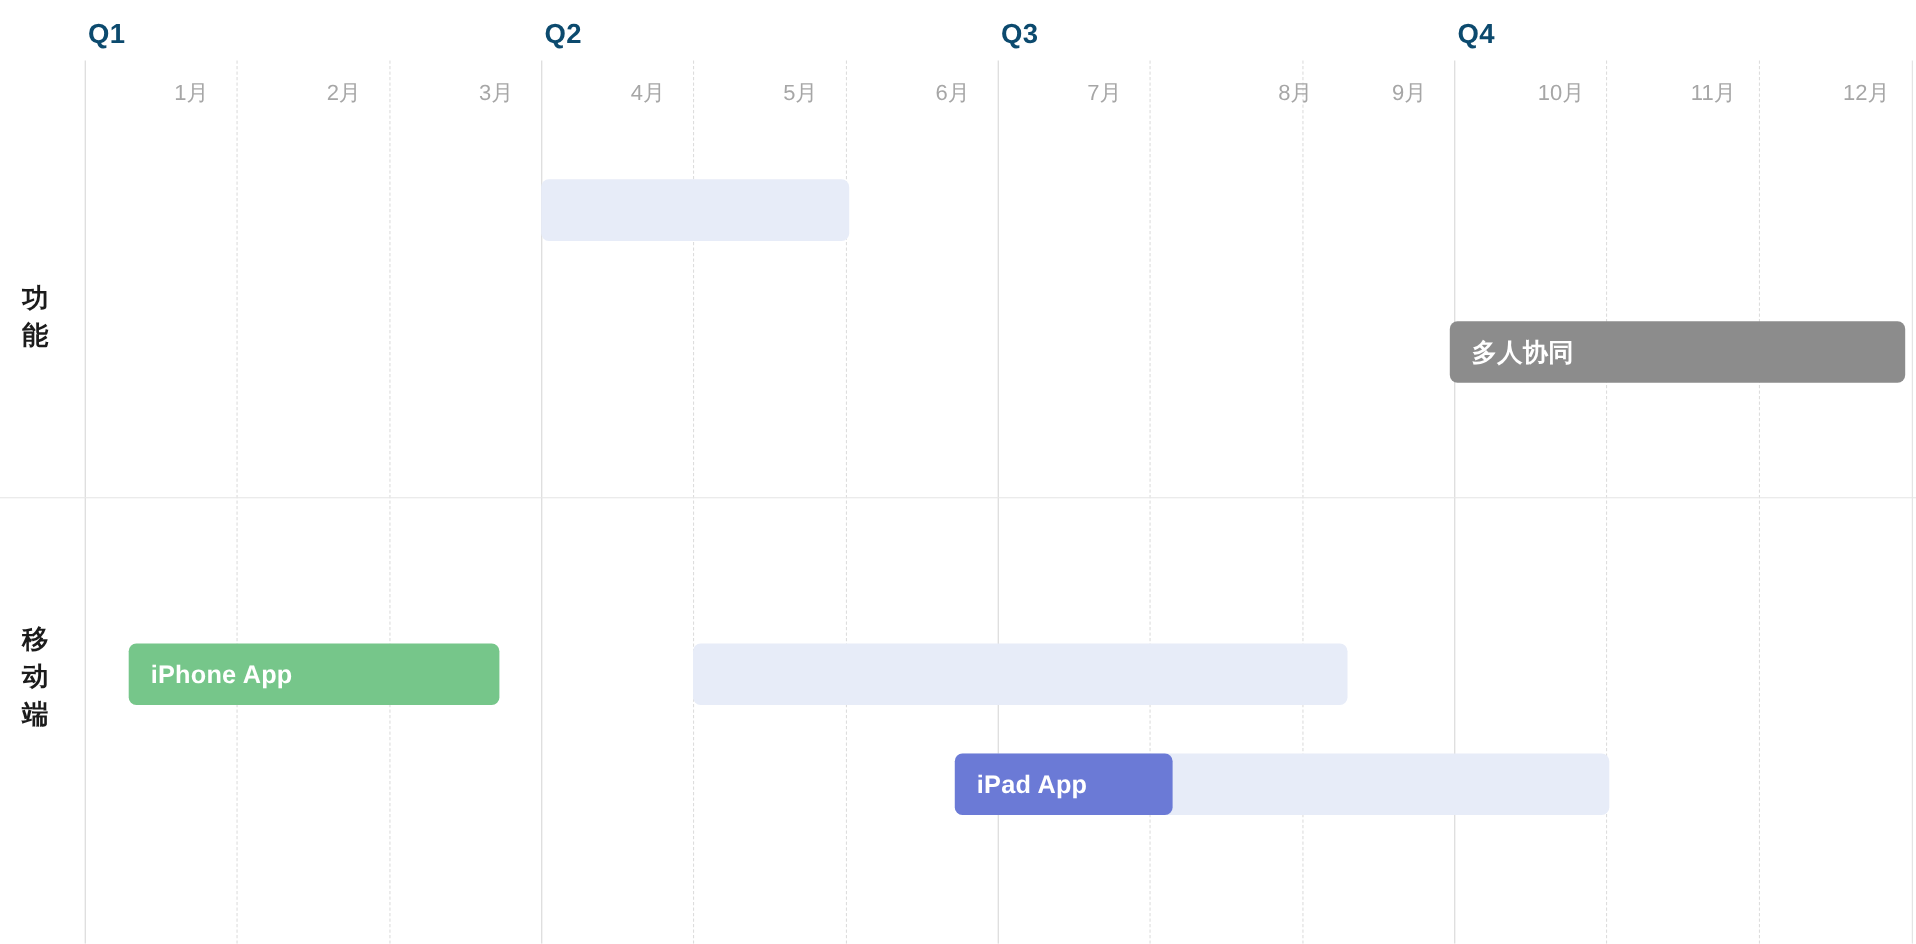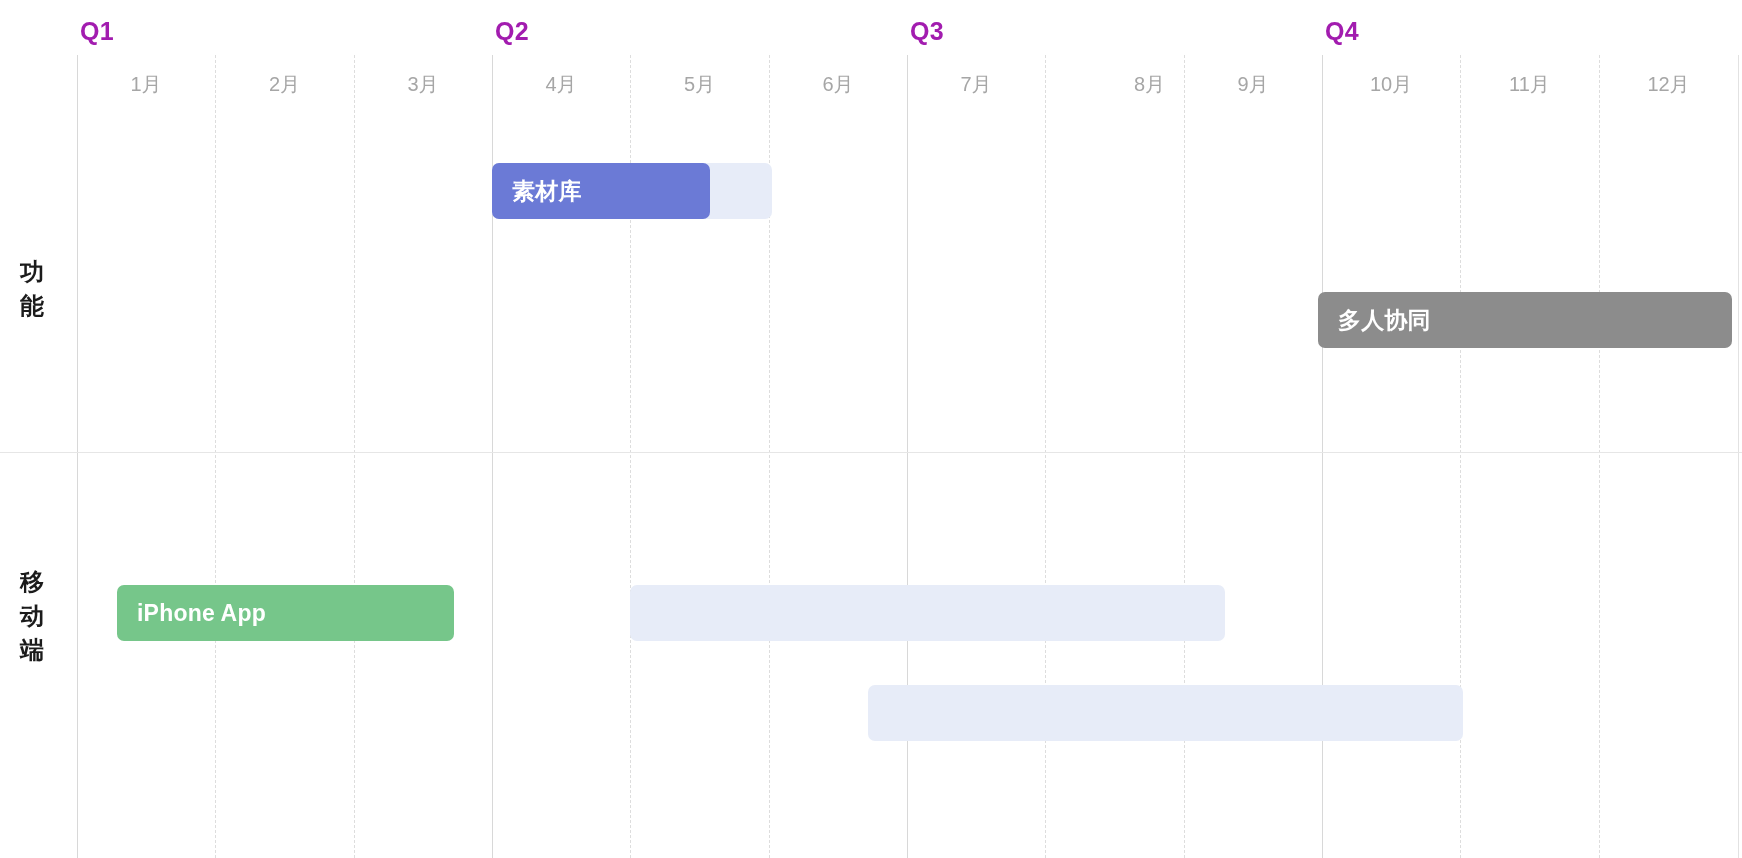--- a/index.html
+++ b/index.html
@@ -46,31 +46,32 @@
     height: 0;
     border-top: 1px solid #e6e6e6;
   }
 
   
   .q-label {
     position: absolute;
     top: 17px;
     font-size: 25px;
     font-weight: bold;
-    color: #a21caf;
+    color: #0c4a6e;
     letter-spacing: 0.3px;
     white-space: nowrap;
   }
   .m-label {
     position: absolute;
     top: 71px;
     font-size: 20px;
     color: #a6a6a6;
     text-align: center;
     white-space: nowrap;
+    padding-left: 28px;
   }
 
   
   .row-label {
     position: absolute;
     left: 20px;
     width: 44px;
     font-size: 24px;
     font-weight: bold;
     color: #1b1b1b;
@@ -138,30 +139,30 @@
   <div class="m-label" style="left:1322px; width:138px">10月</div>
   <div class="m-label" style="left:1460px; width:139px">11月</div>
   <div class="m-label" style="left:1599px; width:139px">12月</div>
 
   <div class="rowsep" style="top:452px"></div>
 
   <div class="row-label" style="top:255px">功能</div>
   <div class="row-label" style="top:565px">移动端</div>
 
   <div class="bar-ghost" style="left:492px; width:280px; top:163px; background:#e7ecf8"></div>
-  <div class="bar" style="left:492px; width:218px; top:163px; background:#6b7ad6">
-    <span class="bar-label">素材库</span>
-  </div>
 
 
   <div class="bar" style="left:1318px; width:414px; top:292px; background:#8c8c8c">
     <span class="bar-label">多人协同</span>
   </div>
 
   <div class="bar" style="left:117px; width:337px; top:585px; background:#76c68a">
     <span class="bar-label">iPhone App</span>
   </div>
 
   <div class="bar-ghost" style="left:630px; width:595px; top:585px; background:#e7ecf8"></div>
 
   <div class="bar-ghost" style="left:868px; width:595px; top:685px; background:#e7ecf8"></div>
+  <div class="bar" style="left:868px; width:198px; top:685px; background:#6b7ad6">
+    <span class="bar-label">iPad App</span>
+  </div>
 
 </div>
 
 </body></html>

